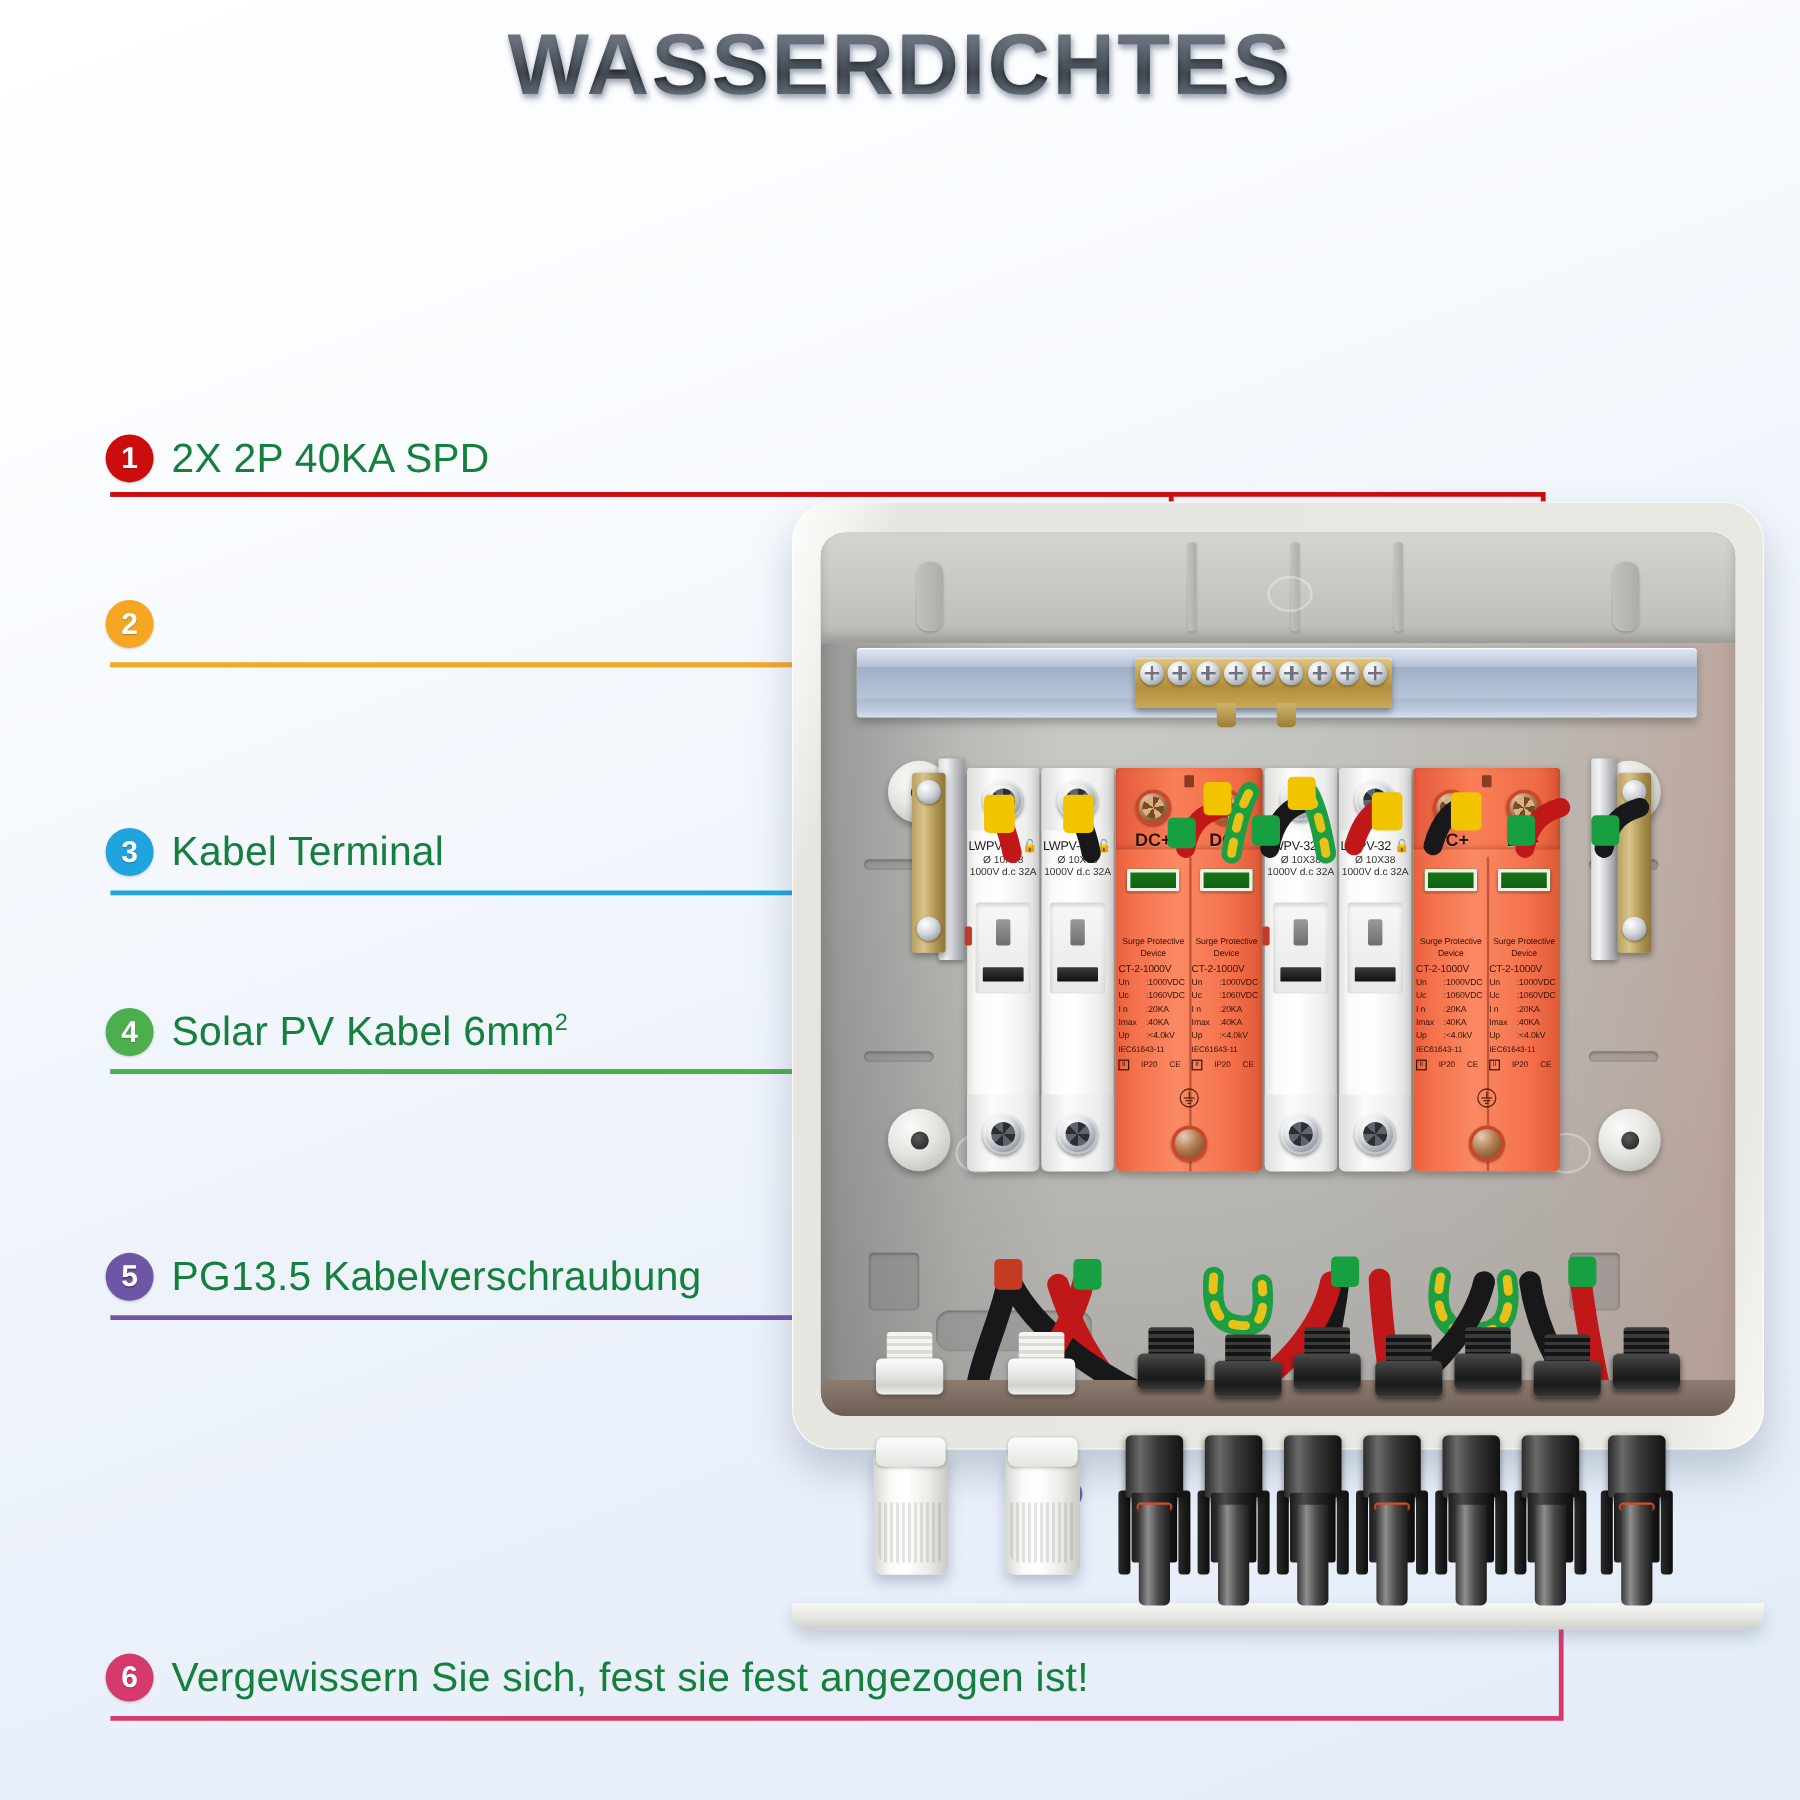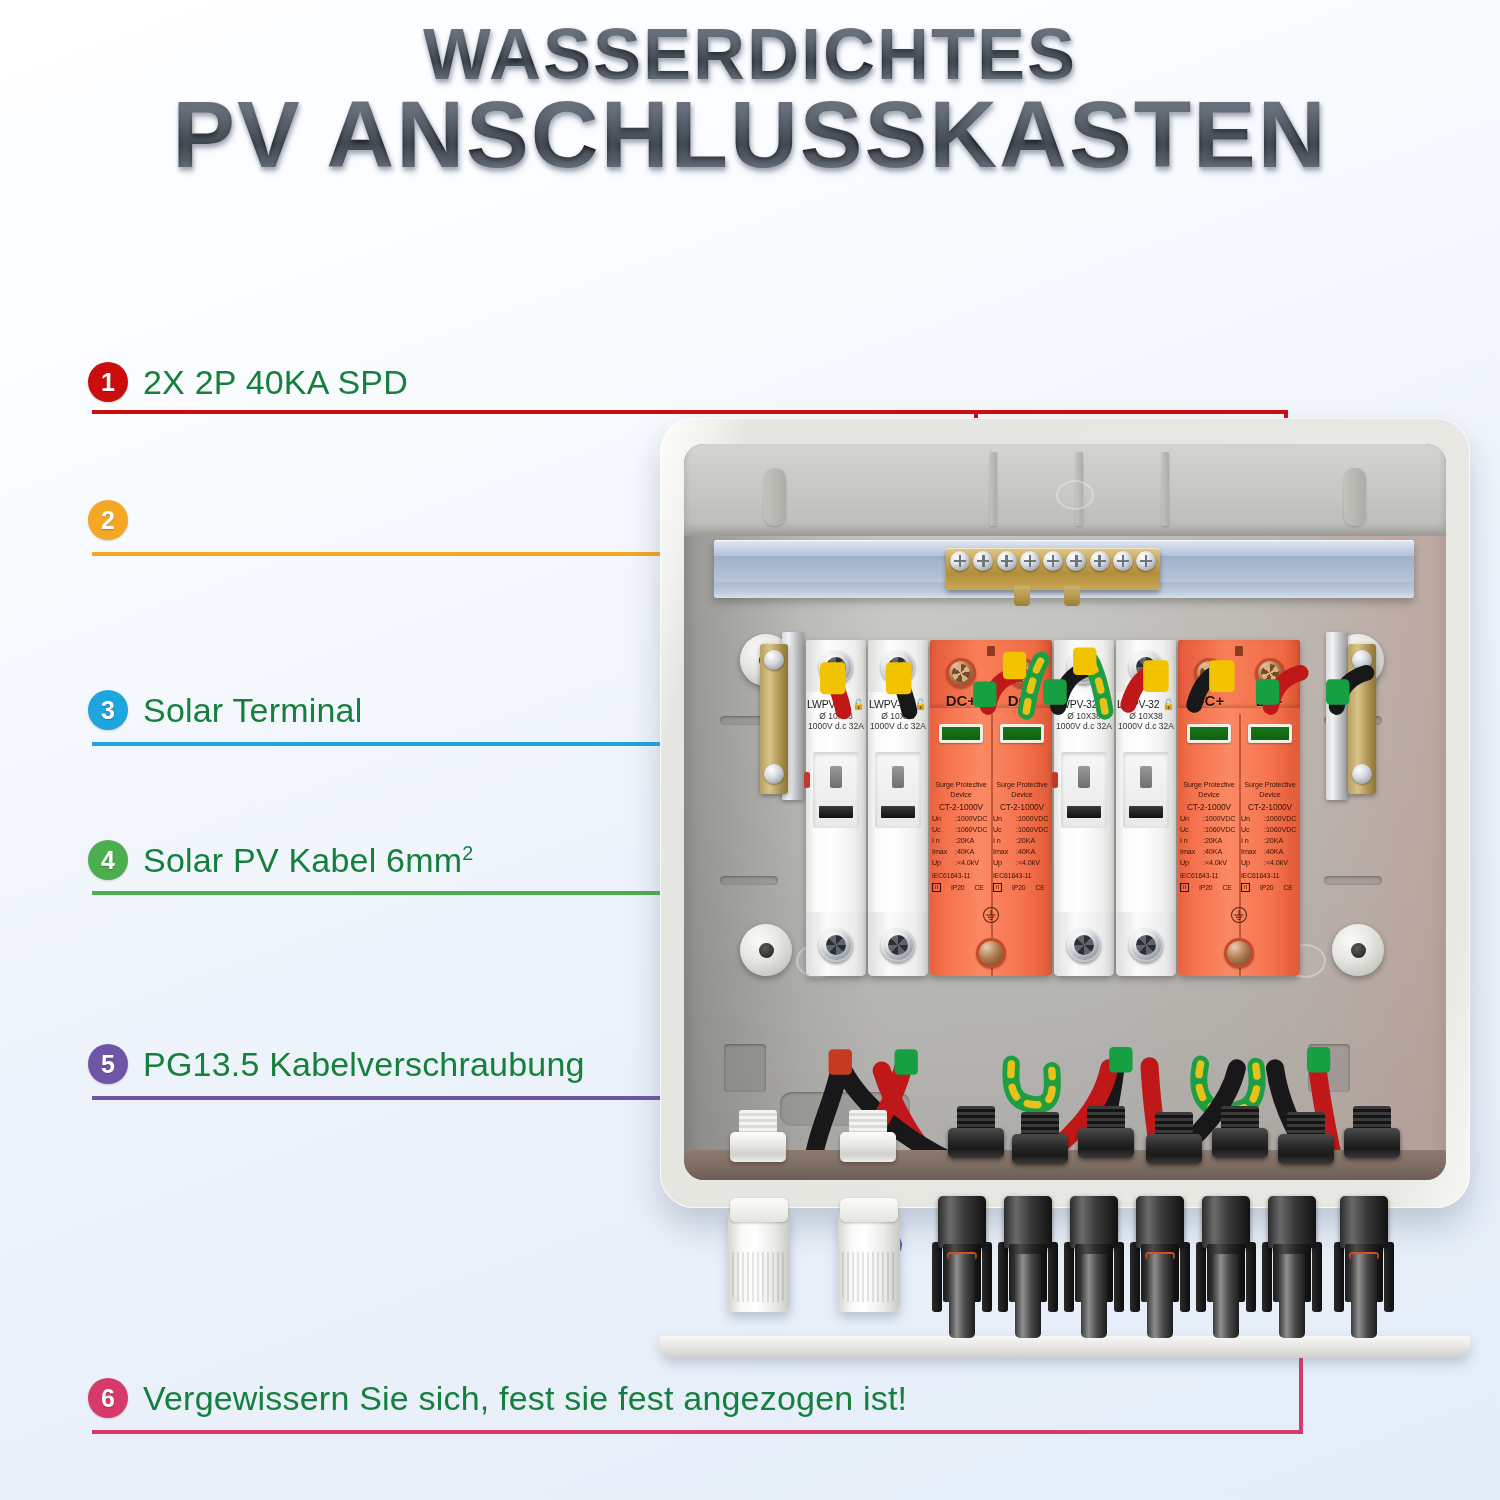--- a/index.html
+++ b/index.html
@@ -161,21 +161,21 @@
                      #7a4a26 47% 60%, #d8b083 60% 72%, #7a4a26 72% 85%, #d8b083 85% 100%);
     border-radius:50%;}
   .dclab{position:absolute;top:52px;width:56px;text-align:center;color:#2e1008;font-size:15px;font-weight:bold;
     text-shadow:0 1px 0 rgba(255,255,255,.25);}
   .spdsplit{position:absolute;left:50%;top:74px;width:1.5px;height:262px;background:rgba(150,50,25,.55);}
   .greenwin{position:absolute;top:84px;width:44px;height:19px;border-radius:2px;
     background:linear-gradient(180deg,#1b7a1b,#0d5d0d);
     box-shadow:inset 0 0 0 3px #f2efe6, 0 1px 2px rgba(0,0,0,.3);}
   .spdtxt{position:absolute;top:140px;width:58px;color:#3a1206;font-size:7.2px;line-height:1.38;letter-spacing:-.1px;}
   .spdtxt .ct{text-align:center;}
-  .spdtxt .mdl{text-align:center;margin-top:2px;font-size:8.4px;}
+  .spdtxt .mdl{margin-top:2px;font-size:8.4px;}
   .spdtxt .row{display:flex;margin-top:1px;}
   .spdtxt .row .k{width:23px;}
   .spdtxt .iec{margin-top:3px;font-size:6.8px;}
   .spdtxt .foot2{display:flex;align-items:center;gap:10px;margin-top:2px;font-size:6.8px;}
   .boxII{display:inline-block;border:1px solid #3a1206;padding:0 2px;font-size:5.6px;line-height:1.3;}
   .earthsym{position:absolute;left:50%;margin-left:-9px;bottom:52px;width:18px;height:18px;opacity:.85;}
   .gndscrew{position:absolute;left:50%;margin-left:-15px;bottom:8px;width:30px;height:30px;border-radius:50%;
     background:radial-gradient(circle at 35% 30%,#e8cdb0 0%,#b07c52 40%,#7d4f2c 75%,#5a3719 100%);
     box-shadow:inset 0 0 0 3px #c9482a, 0 1px 2px rgba(0,0,0,.4);}
 
@@ -216,21 +216,20 @@
 
   #wiresvg{position:absolute;left:0;top:0;width:810px;height:900px;pointer-events:none;}
 </style>
 </head>
 <body>
 
 <div id="stage">
 
   <div class="title-wrap">
     <div class="title-line l1">WASSERDICHTES</div>
-    <div class="title-line l2">PV ANSCHLUSSKASTEN</div>
   </div>
 
   <svg id="leaders" viewBox="0 0 1500 1500">
 
     <polyline points="92,412 1286,412 1286,672" stroke="#cc0d0d" stroke-width="4" fill="none"></polyline>
     <polyline points="92,412 976,412 976,660" stroke="#cc0d0d" stroke-width="4" fill="none"></polyline>
     <circle cx="976" cy="662" r="9" fill="#ffffff" stroke="#cc0d0d" stroke-width="4"></circle>
     <circle cx="1286" cy="674" r="9" fill="#ffffff" stroke="#cc0d0d" stroke-width="4"></circle>
 
     <polyline points="92,554 1143,554 1143,713" stroke="#f5a623" stroke-width="4" fill="none"></polyline>
@@ -258,21 +257,21 @@
     <div class="badge" style="background:#cc0d0d">1</div>
     <div class="ctext">2X 2P 40KA SPD</div>
   </div>
 
   <div class="callout" style="left:88px;top:500px;">
     <div class="badge" style="background:#f5a623">2</div>
   </div>
 
   <div class="callout" style="left:88px;top:690px;">
     <div class="badge" style="background:#1fa4dd">3</div>
-    <div class="ctext">Solar Terminal</div>
+    <div class="ctext">Kabel Terminal</div>
   </div>
 
   <div class="callout" style="left:88px;top:840px;">
     <div class="badge" style="background:#4cae4c">4</div>
     <div class="ctext"><span>Solar PV Kabel 6mm</span><sup>2</sup></div>
   </div>
 
   <div class="callout" style="left:88px;top:1044px;">
     <div class="badge" style="background:#6f55a6">5</div>
     <div class="ctext">PG13.5 Kabelverschraubung</div>

